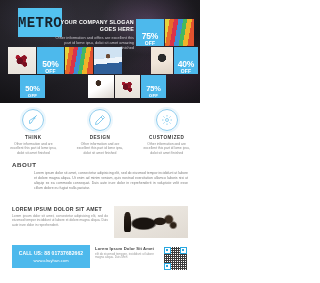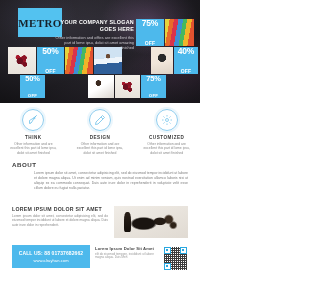--- a/index.html
+++ b/index.html
@@ -23,38 +23,38 @@
     overflow:hidden;
   }
   .hero-vign { position:absolute; inset:0;
     background:radial-gradient(ellipse 130px 80px at 50% 45%, rgba(0,0,0,0) 35%, rgba(0,0,0,.45) 100%); }
 
   .logo-box {
     position:absolute; left:18px; top:8px; width:44px; height:29px;
     background:#53c2f0; display:flex; align-items:center; justify-content:center;
   }
   .logo-text {
-    color:#17222b; font-weight:bold; font-size:11px; letter-spacing:.4px;
-    font-family:Liberation Serif, serif;
+    color:#17222b; font-weight:bold; font-size:14px; letter-spacing:.4px;
+    font-family:Liberation Mono, monospace;
   }
 
   .slogan-wrap { position:absolute; left:54px; top:19px; width:80px; text-align:right; }
   .slogan-main {
     color:#ffffff; font-size:5.4px; font-weight:bold; letter-spacing:.25px;
     line-height:7px; text-transform:uppercase;
   }
   .slogan-sub {
     color:#c8c5cc; font-size:3.9px; line-height:5.2px; margin-top:1.5px;
   }
 
   
   .tile { position:absolute; overflow:hidden; }
   .tile-off {
     background:#4db9ec; color:#fff; display:flex; flex-direction:column;
-    align-items:center; justify-content:space-between; line-height:1;
+    align-items:center; justify-content:flex-end; line-height:1;
   }
   .tile-off .pct { font-size:8.5px; font-weight:bold; letter-spacing:-.2px; }
   .tile-off .off { font-size:5px; font-weight:bold; margin-top:1px; letter-spacing:.2px; }
   .tile-off.sm .pct { font-size:7.5px; }
   .tile-off.sm .off { font-size:4.4px; }
 
   .ph { background-size:cover; background-position:center; }
   .ph-splash {
     background:
       radial-gradient(circle at 42% 52%, #6d1020 0 14%, rgba(109,16,32,0) 16%),

